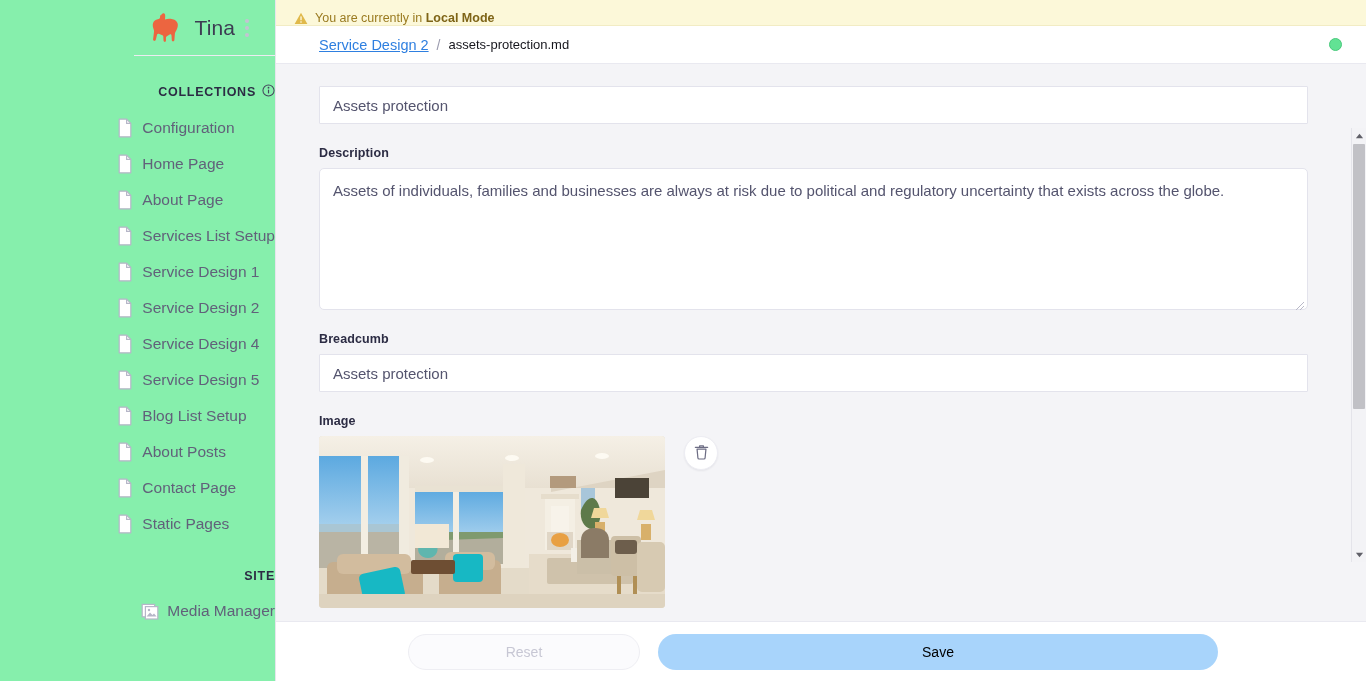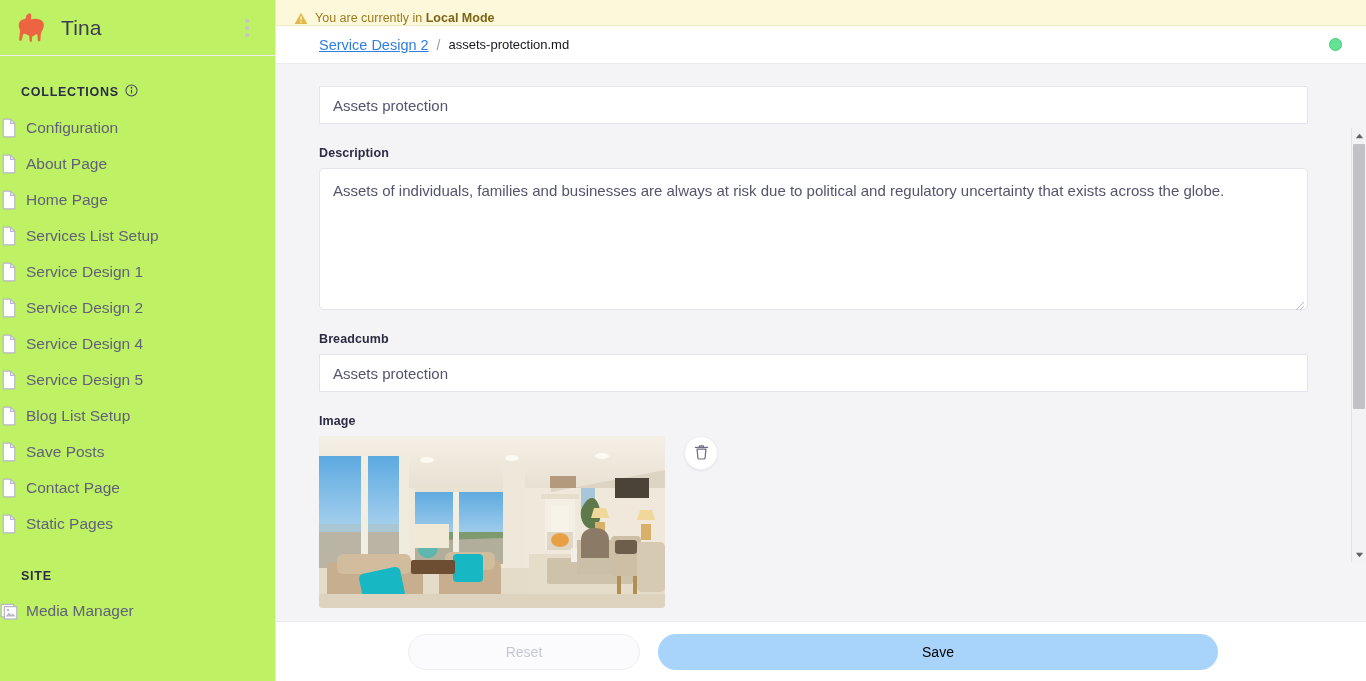--- a/index.html
+++ b/index.html
@@ -8,24 +8,25 @@
     width: 1366px; height: 681px;
     overflow: hidden;
     font-family: "Liberation Sans", sans-serif;
     background: #ffffff;
   }
   .app { display: flex; width: 1366px; height: 681px; position: relative; }
 
   
   .sidebar {
     width: 276px; height: 681px;
-    background: #bef264;
+    background: #86efac;
     border-right: 1px solid #e6e6ed;
     display: flex; flex-direction: column;
     flex: 0 0 276px;
+    align-items: flex-end;
   }
   .sidebar-header {
     height: 56px;
     display: flex; align-items: center;
     padding: 0 16px 0 18px;
     border-bottom: 1px solid #ececf1;
   }
   .brand-logo { width: 30px; height: 32px; display: block; }
   .brand-name {
     font-size: 21px; color: #3c3c52; margin-left: 13px;
@@ -199,38 +200,38 @@
           </span>
           <span class="nav-label">Configuration</span>
         </div>
         <div class="nav-item">
           <span>
             <svg class="nav-icon" viewBox="0 0 18 20">
               <path d="M3.2 1.2h7.4l4.2 4.2v13.4H3.2z" fill="#fff" stroke="#b6b6c8" stroke-width="1.2" stroke-linejoin="round"></path>
               <path d="M10.6 1.2v4.2h4.2" fill="none" stroke="#b6b6c8" stroke-width="1.2" stroke-linejoin="round"></path>
             </svg>
           </span>
+          <span class="nav-label">Home Page</span>
+        </div>
+        <div class="nav-item">
+          <span>
+            <svg class="nav-icon" viewBox="0 0 18 20">
+              <path d="M3.2 1.2h7.4l4.2 4.2v13.4H3.2z" fill="#fff" stroke="#b6b6c8" stroke-width="1.2" stroke-linejoin="round"></path>
+              <path d="M10.6 1.2v4.2h4.2" fill="none" stroke="#b6b6c8" stroke-width="1.2" stroke-linejoin="round"></path>
+            </svg>
+          </span>
           <span class="nav-label">About Page</span>
         </div>
         <div class="nav-item">
           <span>
             <svg class="nav-icon" viewBox="0 0 18 20">
               <path d="M3.2 1.2h7.4l4.2 4.2v13.4H3.2z" fill="#fff" stroke="#b6b6c8" stroke-width="1.2" stroke-linejoin="round"></path>
               <path d="M10.6 1.2v4.2h4.2" fill="none" stroke="#b6b6c8" stroke-width="1.2" stroke-linejoin="round"></path>
             </svg>
           </span>
-          <span class="nav-label">Home Page</span>
-        </div>
-        <div class="nav-item">
-          <span>
-            <svg class="nav-icon" viewBox="0 0 18 20">
-              <path d="M3.2 1.2h7.4l4.2 4.2v13.4H3.2z" fill="#fff" stroke="#b6b6c8" stroke-width="1.2" stroke-linejoin="round"></path>
-              <path d="M10.6 1.2v4.2h4.2" fill="none" stroke="#b6b6c8" stroke-width="1.2" stroke-linejoin="round"></path>
-            </svg>
-          </span>
           <span class="nav-label">Services List Setup</span>
         </div>
         <div class="nav-item">
           <span>
             <svg class="nav-icon" viewBox="0 0 18 20">
               <path d="M3.2 1.2h7.4l4.2 4.2v13.4H3.2z" fill="#fff" stroke="#b6b6c8" stroke-width="1.2" stroke-linejoin="round"></path>
               <path d="M10.6 1.2v4.2h4.2" fill="none" stroke="#b6b6c8" stroke-width="1.2" stroke-linejoin="round"></path>
             </svg>
           </span>
           <span class="nav-label">Service Design 1</span>
@@ -271,21 +272,21 @@
           </span>
           <span class="nav-label">Blog List Setup</span>
         </div>
         <div class="nav-item">
           <span>
             <svg class="nav-icon" viewBox="0 0 18 20">
               <path d="M3.2 1.2h7.4l4.2 4.2v13.4H3.2z" fill="#fff" stroke="#b6b6c8" stroke-width="1.2" stroke-linejoin="round"></path>
               <path d="M10.6 1.2v4.2h4.2" fill="none" stroke="#b6b6c8" stroke-width="1.2" stroke-linejoin="round"></path>
             </svg>
           </span>
-          <span class="nav-label">Save Posts</span>
+          <span class="nav-label">About Posts</span>
         </div>
         <div class="nav-item">
           <span>
             <svg class="nav-icon" viewBox="0 0 18 20">
               <path d="M3.2 1.2h7.4l4.2 4.2v13.4H3.2z" fill="#fff" stroke="#b6b6c8" stroke-width="1.2" stroke-linejoin="round"></path>
               <path d="M10.6 1.2v4.2h4.2" fill="none" stroke="#b6b6c8" stroke-width="1.2" stroke-linejoin="round"></path>
             </svg>
           </span>
           <span class="nav-label">Contact Page</span>
         </div>

